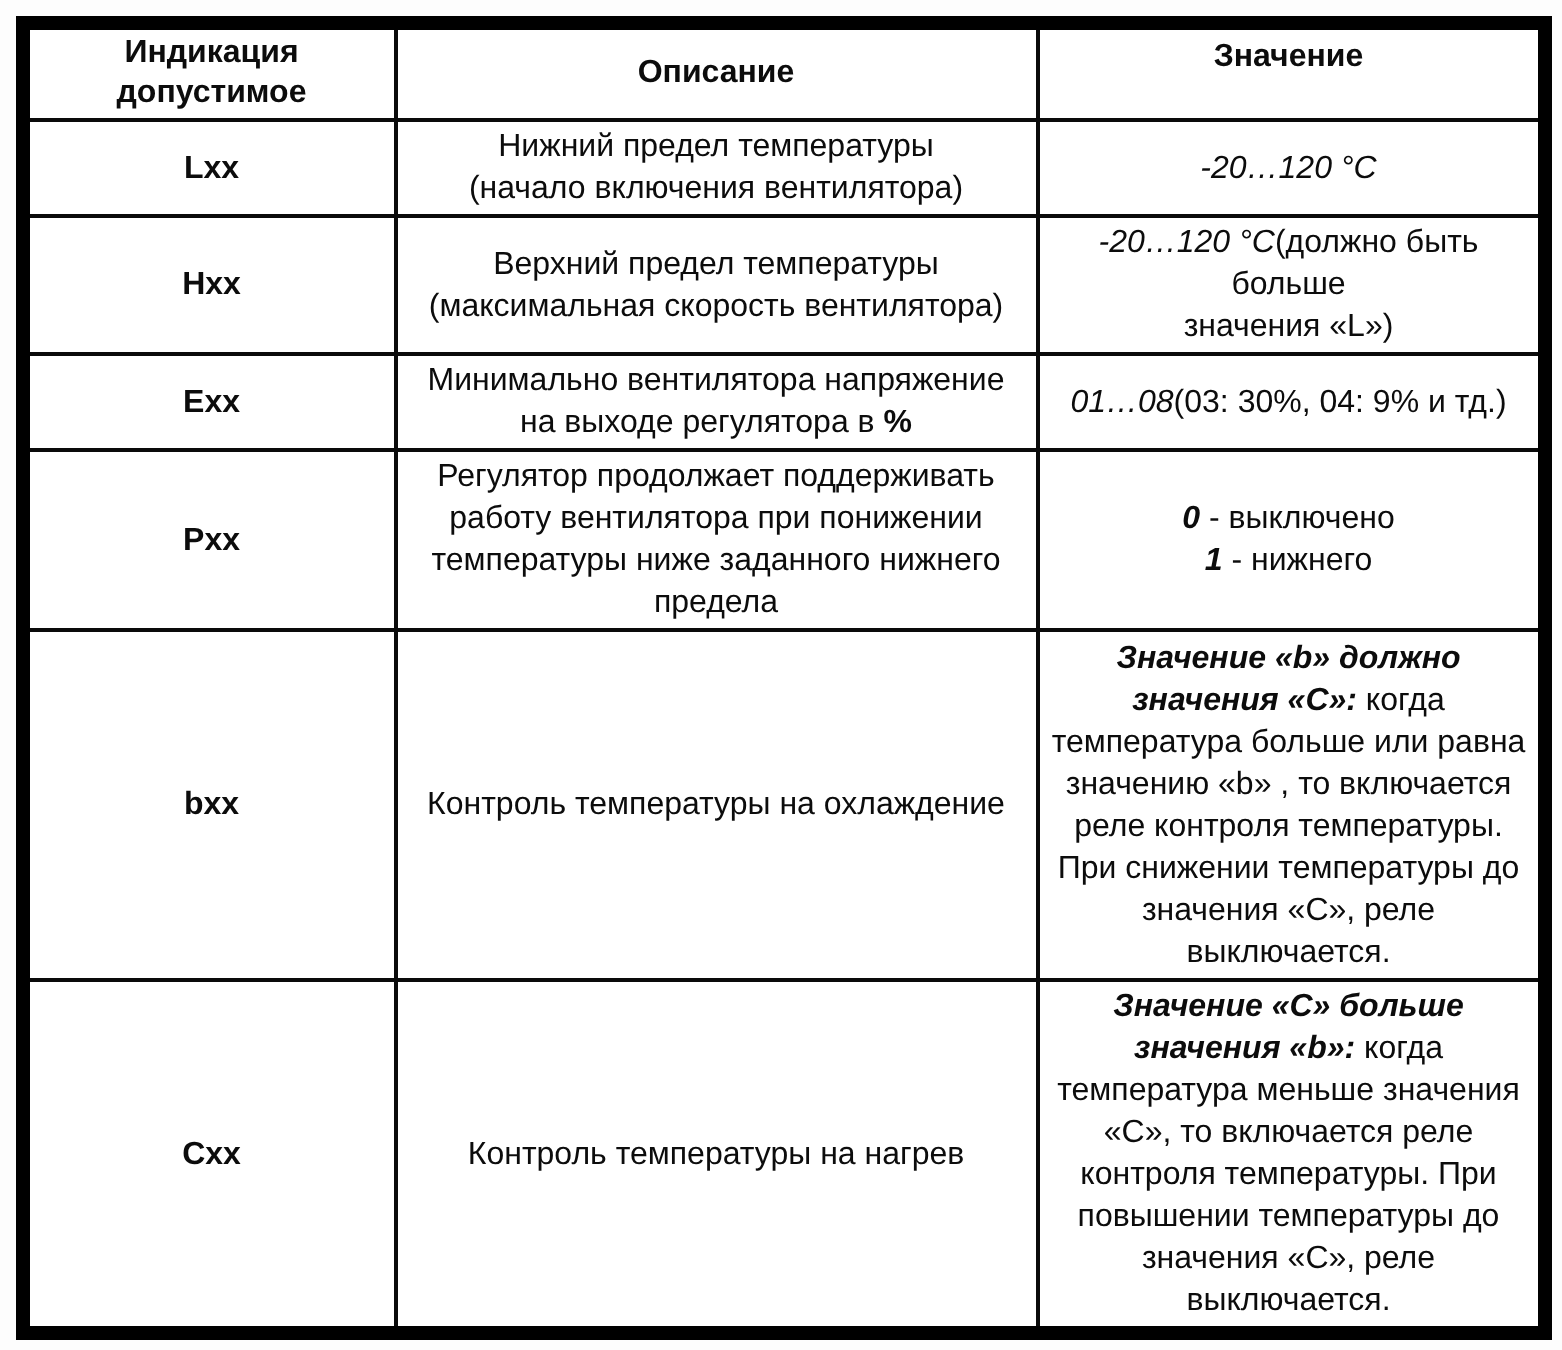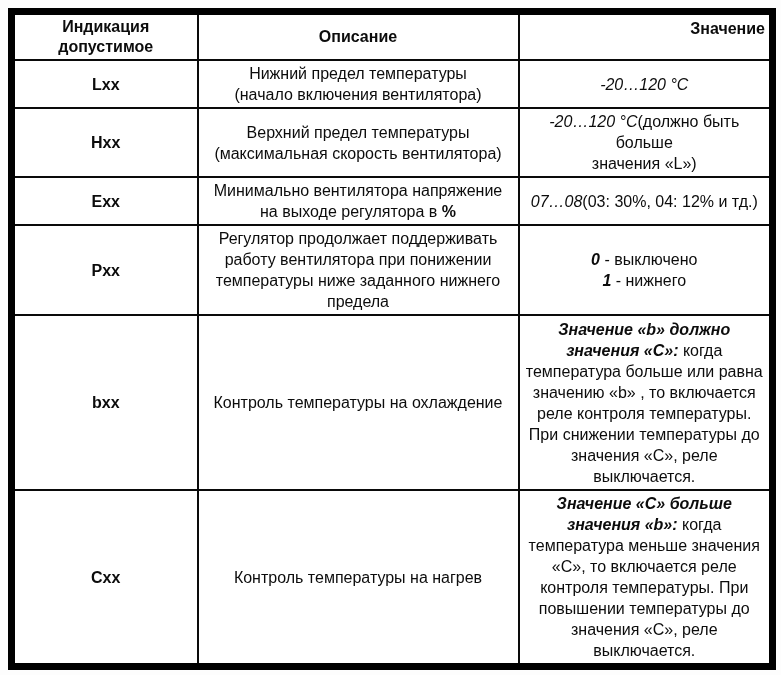--- a/index.html
+++ b/index.html
@@ -22,21 +22,21 @@
   col.c-value { width: 254px; }
   th, td {
     border: 2px solid #0a0a0a;
     text-align: center;
     vertical-align: middle;
     padding: 2px 4px;
     font-size: 16px;
     line-height: 21px;
   }
   th { font-weight: bold; white-space: pre-line; line-height: 20px; }
-  th.vtop { vertical-align: top; padding-top: 4px; text-align: right; }
+  th.vtop { vertical-align: top; padding-top: 4px; }
   .param { font-weight: bold; }
   .desc  { white-space: pre-line; border-radius: 13px; }
   .val-cell { white-space: pre-line; }
   .val-main { font-weight: normal; font-style: italic; }
   .val-note { font-style: normal; }
   .lead { font-weight: bold; font-style: italic; }
   .opt-num { font-weight: bold; font-style: italic; }
   .opt-label { }
   .pct { font-weight: bold; }
   
@@ -78,21 +78,21 @@
         <td class="param">Hxx</td>
         <td class="desc">Верхний предел температуры
 (максимальная скорость вентилятора)</td>
         <td class="val-cell"><span class="val-main">-20…120 °C</span><span class="val-note">(должно быть больше
 значения «L»)</span></td>
       </tr>
       <tr class="r-3">
         <td class="param">Exx</td>
         <td class="desc"><span>Минимально вентилятора напряжение
 на выходе регулятора в</span> <span class="pct">%</span></td>
-        <td class="val-cell"><span class="val-main">07…08</span><span class="val-note">(03: 30%, 04: 12% и тд.)</span></td>
+        <td class="val-cell"><span class="val-main">01…08</span><span class="val-note">(03: 30%, 04: 9% и тд.)</span></td>
       </tr>
       <tr class="r-4">
         <td class="param">Pxx</td>
         <td class="desc">Регулятор продолжает поддерживать
 работу вентилятора при понижении
 температуры ниже заданного нижнего
 предела</td>
         <td>
           <div><span class="opt-num">0</span> <span class="opt-label">- выключено</span></div>
           <div><span class="opt-num">1</span> <span class="opt-label">- нижнего</span></div>

